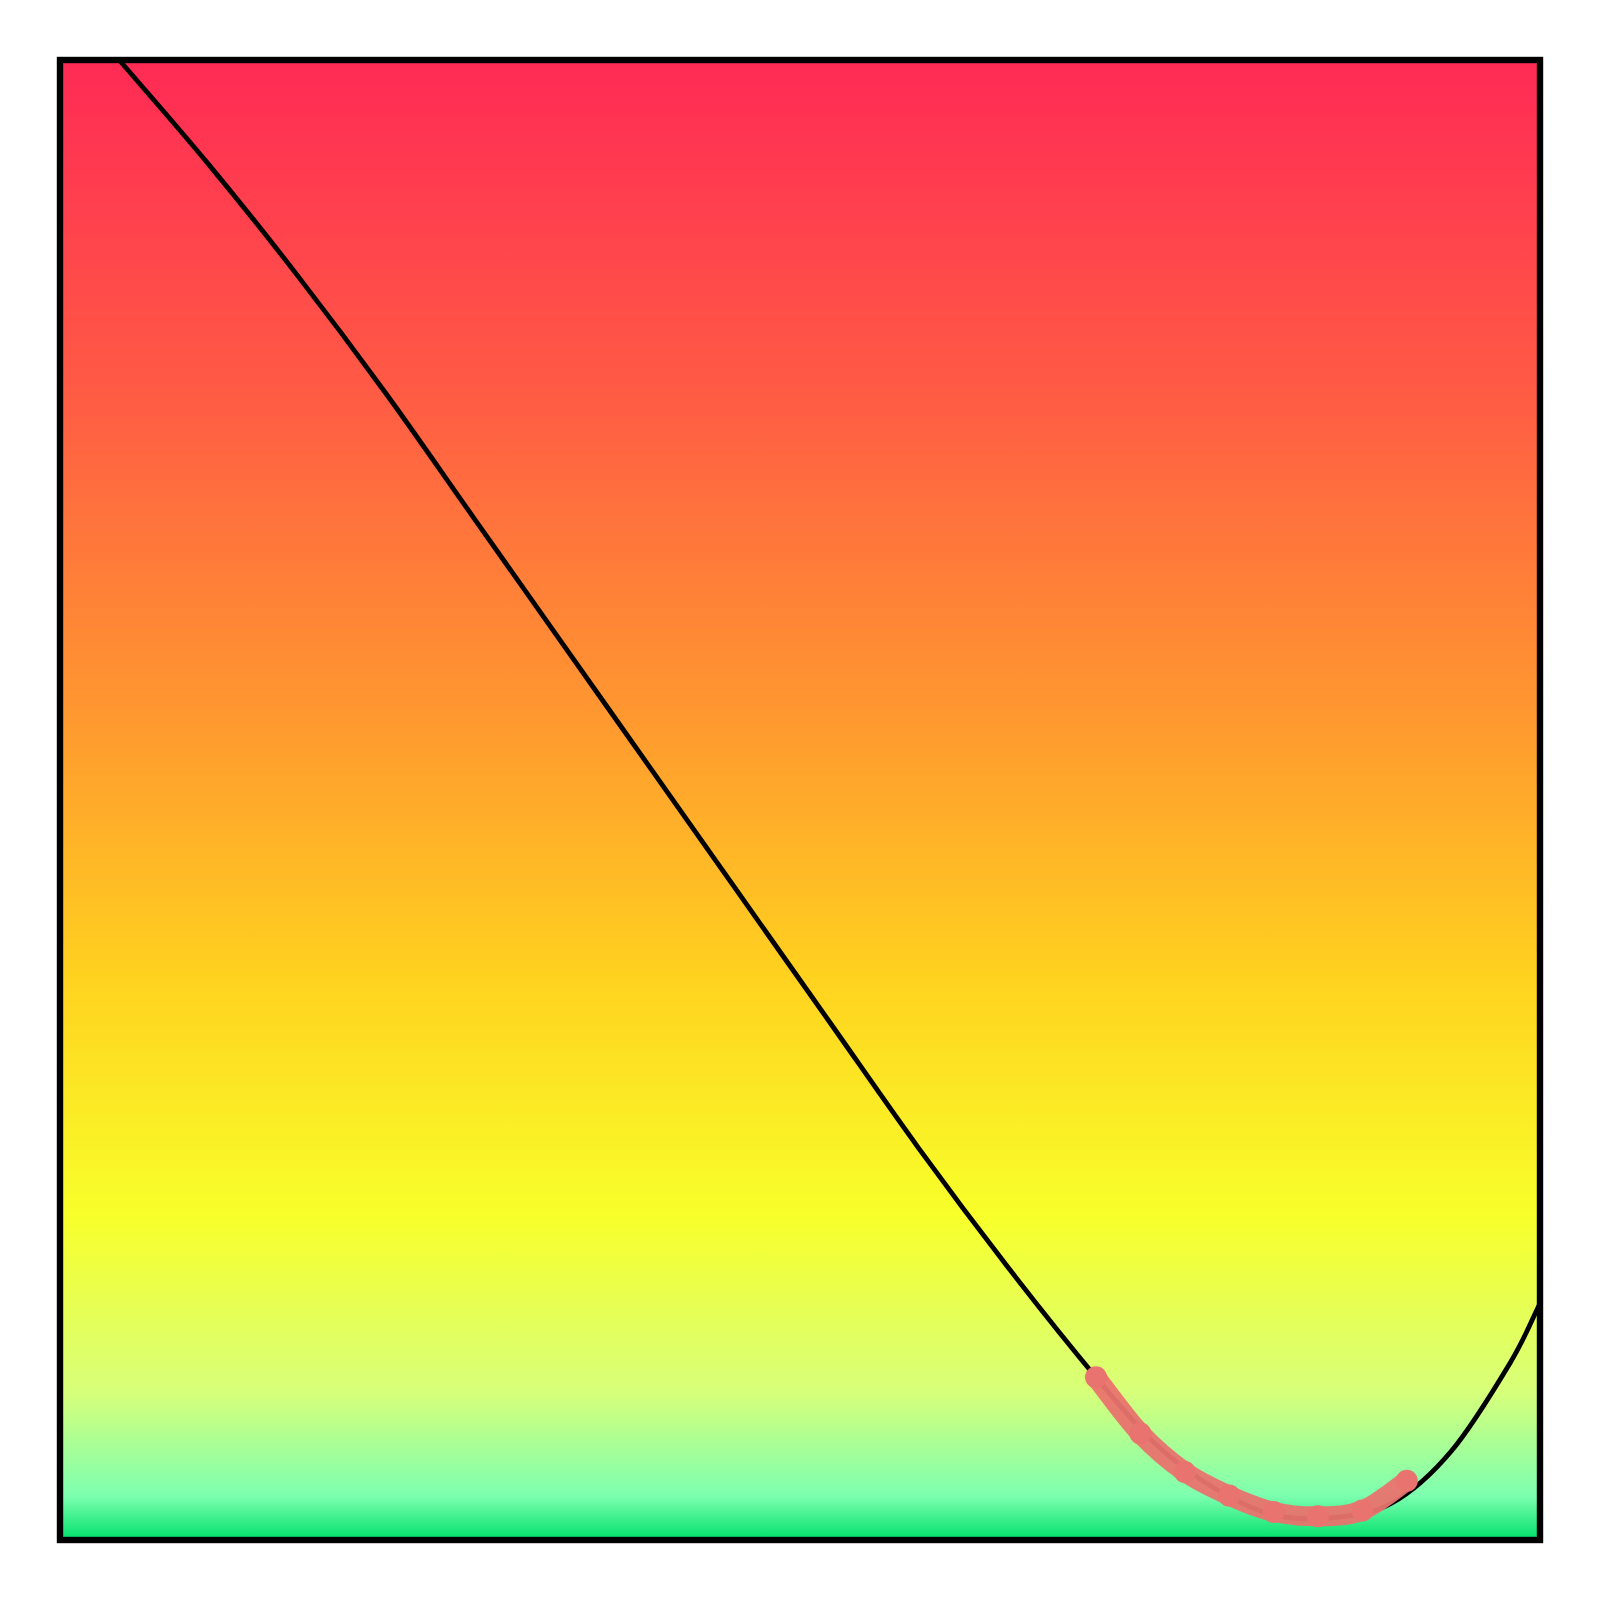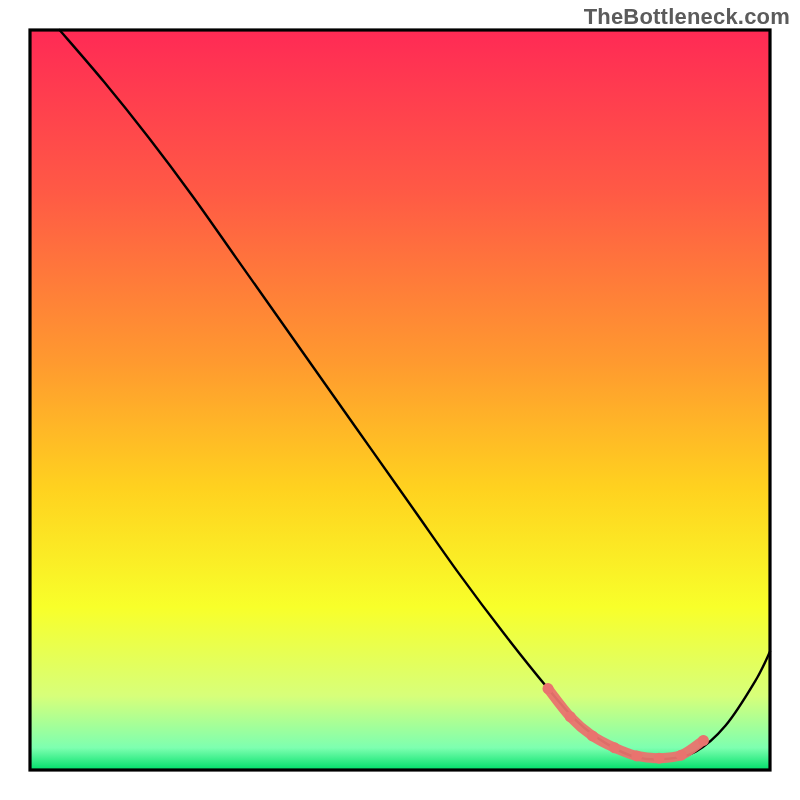--- a/index.html
+++ b/index.html
@@ -55,14 +55,13 @@
       <path d="M 548 688.6 C 551.7 693.2866666666666 562.8 708.8266666666667 570.1999999999999 716.72 C 577.5999999999999 724.6133333333333 585 730.7800000000001 592.4 735.96 C 599.8 741.14 607.2 744.4699999999999 614.6 747.8 C 622 751.13 629.4 754.2133333333334 636.8 755.94 C 644.1999999999999 757.6666666666667 651.6 758.2833333333333 659 758.16 C 666.4 758.0366666666666 673.8000000000001 758.1600000000001 681.2 755.2 C 688.6 752.24 699.7 742.8666666666667 703.4 740.4" fill="none" stroke="#e9736e" stroke-width="10" stroke-linecap="round" stroke-linejoin="round" opacity="0.95"></path>
       <circle cx="548" cy="688.6" r="5.5" fill="#e9736e"></circle>
       <circle cx="570.1999999999999" cy="716.72" r="5.5" fill="#e9736e"></circle>
       <circle cx="592.4" cy="735.96" r="5.5" fill="#e9736e"></circle>
       <circle cx="614.6" cy="747.8" r="5.5" fill="#e9736e"></circle>
       <circle cx="636.8" cy="755.94" r="5.5" fill="#e9736e"></circle>
       <circle cx="659" cy="758.16" r="5.5" fill="#e9736e"></circle>
       <circle cx="681.2" cy="755.2" r="5.5" fill="#e9736e"></circle>
       <circle cx="703.4" cy="740.4" r="5.5" fill="#e9736e"></circle>
     </svg>
-  <div id="watermark">TheBottleneck.com</div>
 </div>
 
 </body></html>

